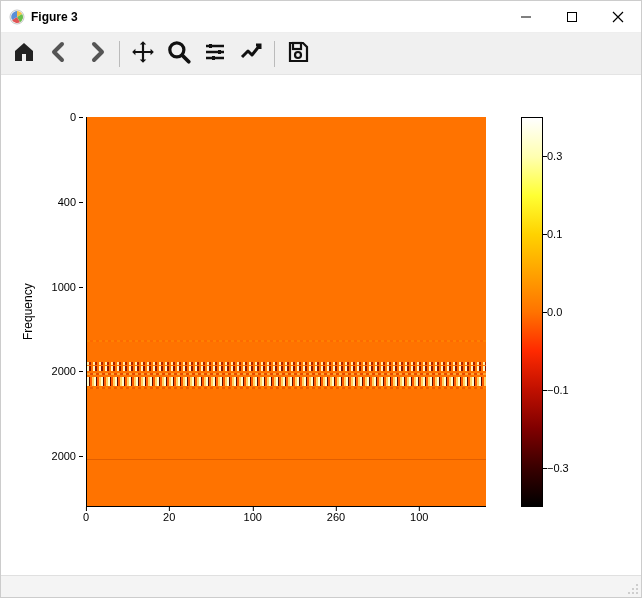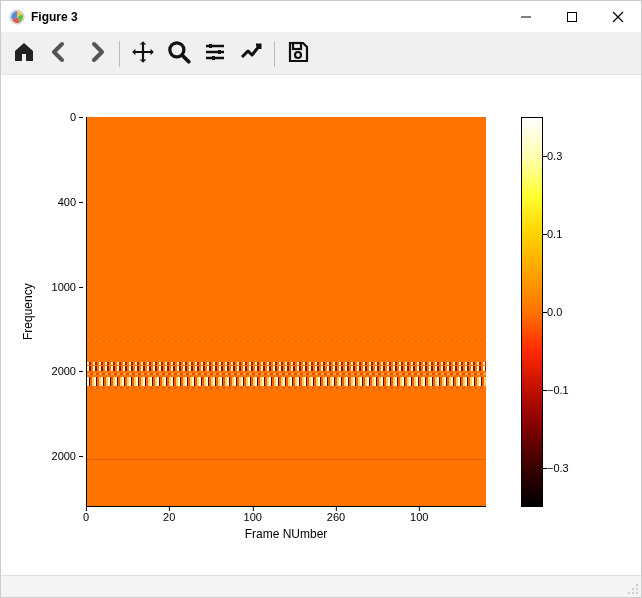--- a/index.html
+++ b/index.html
@@ -287,21 +287,20 @@
       <div class="stripe" style="top:87.8%;height:1px;background:rgba(140,30,0,.25)"></div>
     </div>
 
     <div class="x-ticks">
       <span class="x-tick" style="left:0%">0</span>
       <span class="x-tick" style="left:20.8%">20</span>
       <span class="x-tick" style="left:41.7%">100</span>
       <span class="x-tick" style="left:62.5%">260</span>
       <span class="x-tick" style="left:83.3%">100</span>
     </div>
-    <div class="xlabel">Frame NUmber</div>
 
     <div class="colorbar"></div>
     <div class="cb-ticks">
       <span class="cb-tick" style="top:10%">0.3</span>
       <span class="cb-tick" style="top:30%">0.1</span>
       <span class="cb-tick" style="top:50%">0.0</span>
       <span class="cb-tick" style="top:70%">−0.1</span>
       <span class="cb-tick" style="top:90%">−0.3</span>
     </div>
   </div>

